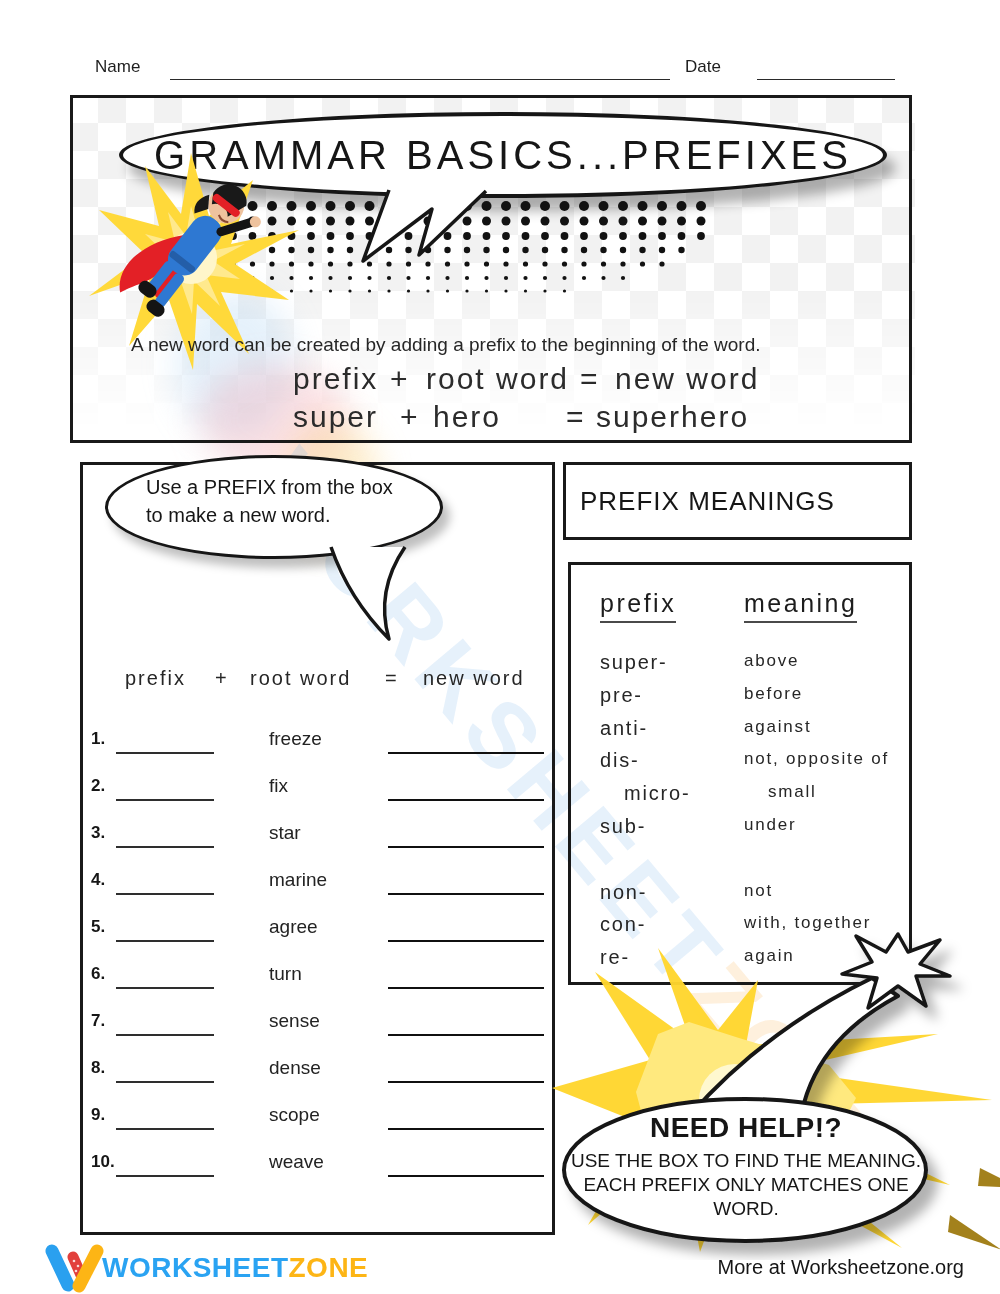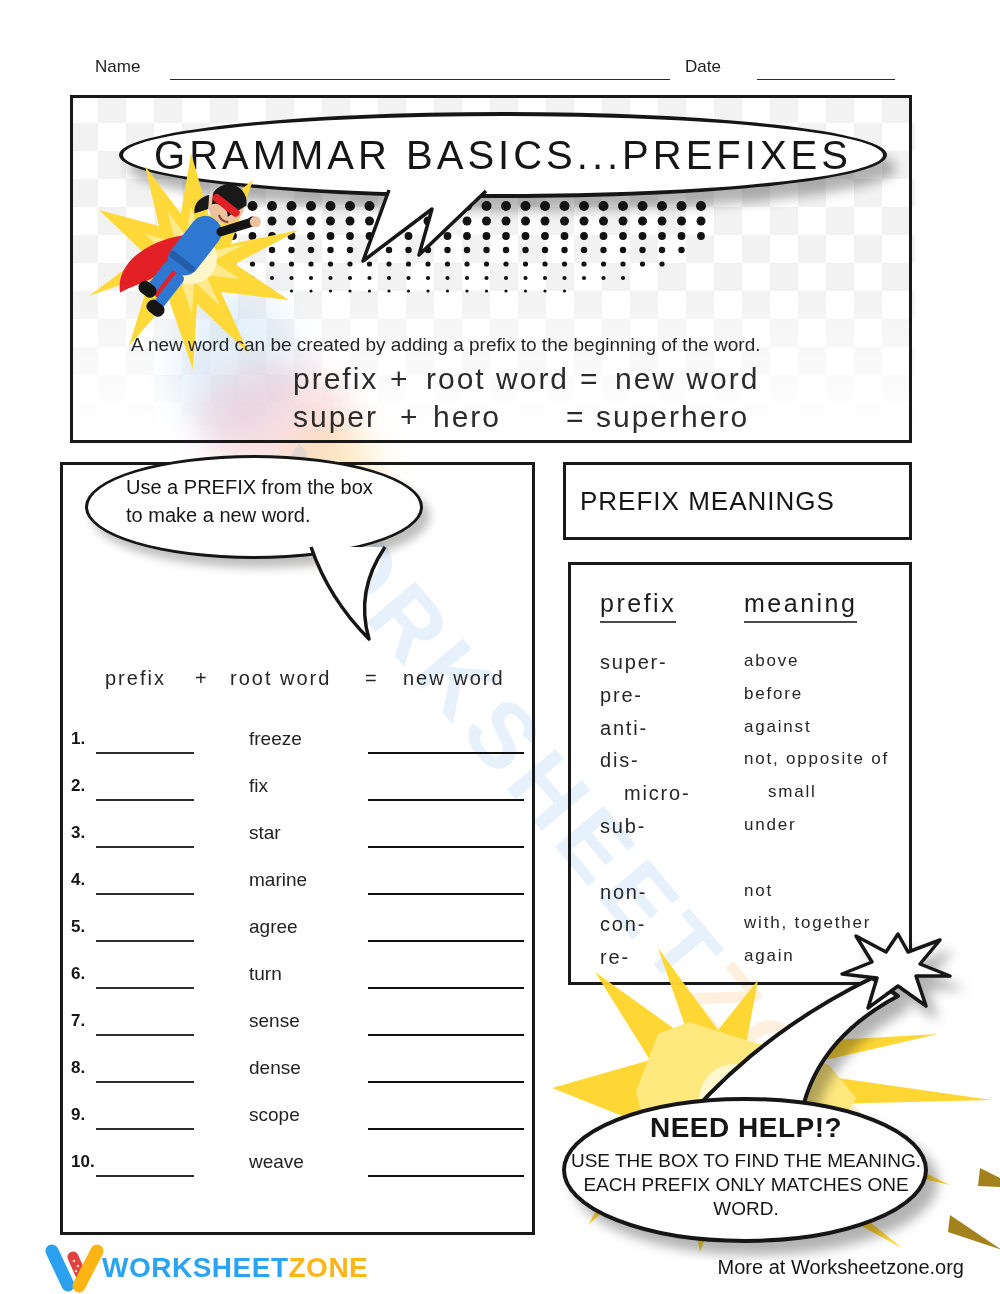--- a/index.html
+++ b/index.html
@@ -11,21 +11,21 @@
     background-size:56px 56px;
     -webkit-mask-image:linear-gradient(to bottom,#000 55%,transparent 96%);
     mask-image:linear-gradient(to bottom,#000 55%,transparent 96%);}
   .blob{position:absolute;border-radius:50%;filter:blur(16px);z-index:1;}
   .watermark{position:absolute;left:315px;top:430px;transform:rotate(50deg);transform-origin:0 0;
     font-size:92px;font-weight:700;letter-spacing:8px;white-space:nowrap;z-index:1;}
   .wm-b{color:rgba(130,185,235,.20);} .wm-y{color:rgba(250,185,100,.22);}
 
   .box{position:absolute;border:3px solid #191919;background:transparent;z-index:2;box-sizing:border-box;}
   #topbox{left:70px;top:95px;width:842px;height:348px;border-width:3.5px;}
-  #leftbox{left:60px;top:462px;width:475px;height:773px;}
+  #leftbox{left:80px;top:462px;width:475px;height:773px;}
   #mtitlebox{left:563px;top:462px;width:349px;height:78px;display:flex;align-items:center;}
   #mbox{left:568px;top:562px;width:344px;height:423px;}
 
   .bubble{position:absolute;background:#fff;border:4px solid #161616;border-radius:50%;z-index:2;box-sizing:border-box;}
   #title-bubble{left:46px;top:14px;width:768px;height:86px;display:flex;align-items:center;justify-content:center;
     box-shadow:9px 13px 12px rgba(0,0,0,.30);}
   #title-bubble .ttl{font-size:40px;letter-spacing:4px;color:#161616;white-space:nowrap;}
   #instr-bubble{left:22px;top:-10px;width:338px;height:104px;border-width:3.5px;
     box-shadow:7px 9px 10px rgba(0,0,0,.25);padding:15px 0 0 38px;font-size:20px;line-height:28px;color:#161616;}
 

